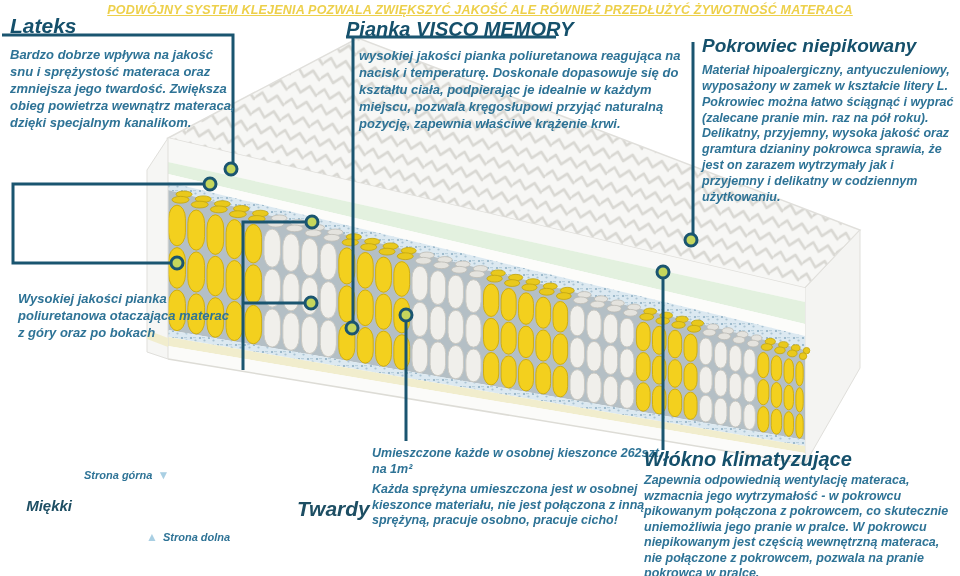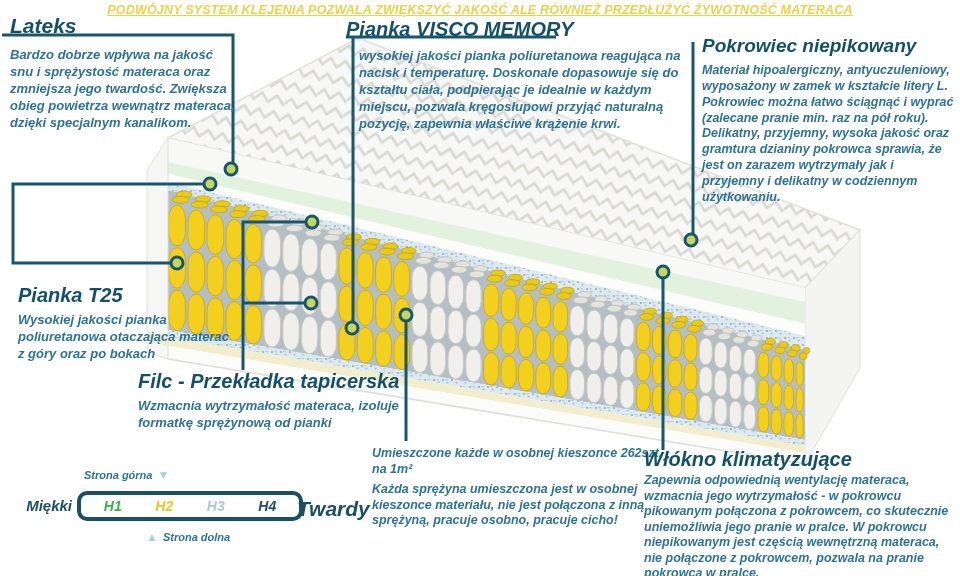--- a/index.html
+++ b/index.html
@@ -305,51 +305,40 @@
     <h2>Lateks</h2>
     <p>Bardzo dobrze wpływa na jakość snu i sprężystość materaca oraz zmniejsza jego twardość. Zwiększa obieg powietrza wewnątrz materaca, dzięki specjalnym kanalikom.</p>
   </div>
 
   <div class="tb" id="tb-pokrowiec">
     <h2>Pokrowiec niepikowany</h2>
     <p>Materiał hipoalergiczny, antyuczuleniowy, wyposażony w zamek w kształcie litery L. Pokrowiec można łatwo ściągnąć i wyprać (zalecane pranie min. raz na pół roku). Delikatny, przyjemny, wysoka jakość oraz gramtura dzianiny pokrowca sprawia, że jest on zarazem wytrzymały jak i przyjemny i delikatny w codziennym użytkowaniu.</p>
   </div>
 
   <div class="tb" id="tb-t25">
-    <h2>Pianka T25</h2>
     <p>Wysokiej jakości pianka poliuretanowa otaczająca materac z góry oraz po bokach</p>
   </div>
 
-  <div class="tb" id="tb-filc">
-    <h2>Filc - Przekładka tapicerska</h2>
-    <p>Wzmacnia wytrzymałość materaca, izoluje formatkę sprężynową od pianki</p>
-  </div>
 
   <div class="tb" id="tb-sprezyny">
     <p>Umieszczone każde w osobnej kieszonce 262szt. na 1m²</p>
     <p>Każda sprężyna umieszczona jest w osobnej kieszonce materiału, nie jest połączona z inną sprężyną, pracuje osobno, pracuje cicho!</p>
   </div>
 
   <div class="tb" id="tb-wlokno">
     <h2>Włókno klimatyzujące</h2>
     <p>Zapewnia odpowiednią wentylację materaca, wzmacnia jego wytrzymałość - w pokrowcu pikowanym połączona z pokrowcem, co skutecznie uniemożliwia jego pranie w pralce. W pokrowcu niepikowanym jest częścią wewnętrzną materaca, nie połączone z pokrowcem, pozwala na pranie pokrowca w pralce.</p>
   </div>
 
   <div id="scale-area">
     <div id="strona-gorna">
       <span>Strona górna</span>
       <span class="arr">▼</span>
     </div>
     <div id="miekki">Miękki</div>
-    <div id="scale-box">
-      <span style="color: rgb(63, 174, 73);">H1</span>
-      <span style="color: rgb(233, 196, 44);">H2</span>
-      <span style="color: rgb(170, 199, 214);">H3</span>
-      <span style="color: rgb(29, 78, 99);">H4</span>
-    </div>
     <div id="twardy">Twardy</div>
     <div id="strona-dolna">
       <span class="arr">▲</span>
       <span>Strona dolna</span>
     </div>
   </div>
 
 </div>
 
 </body></html>

